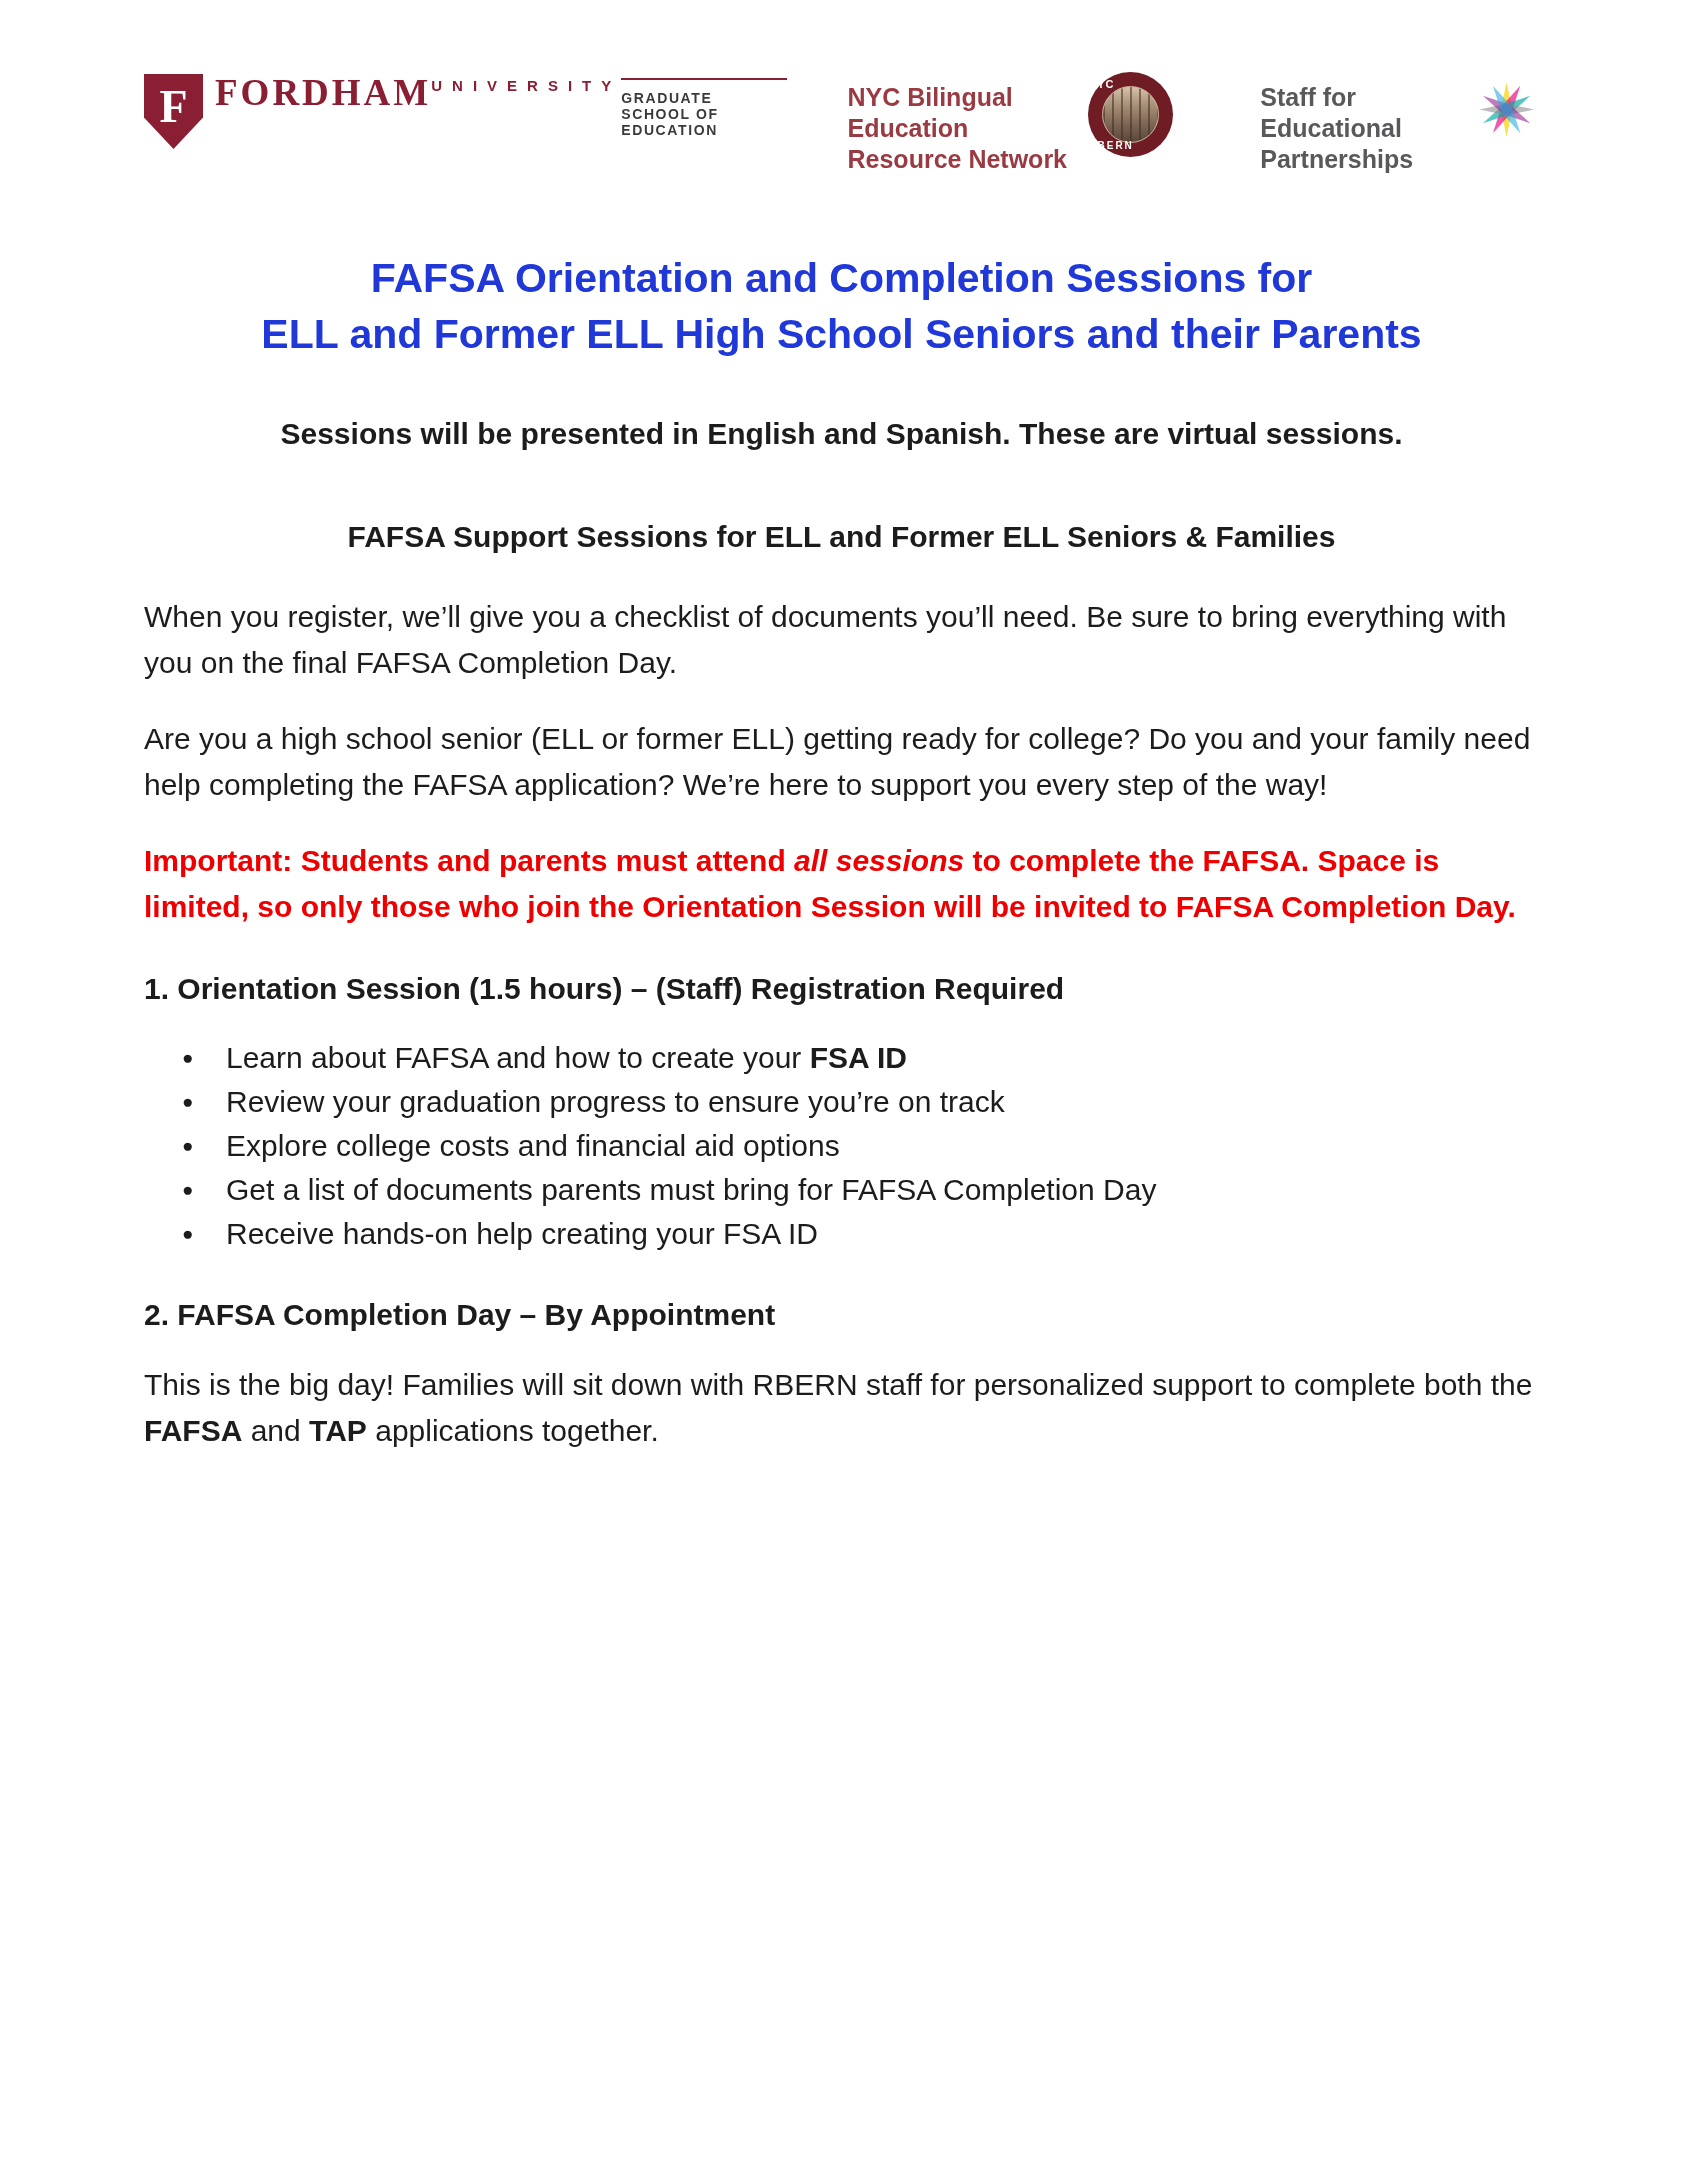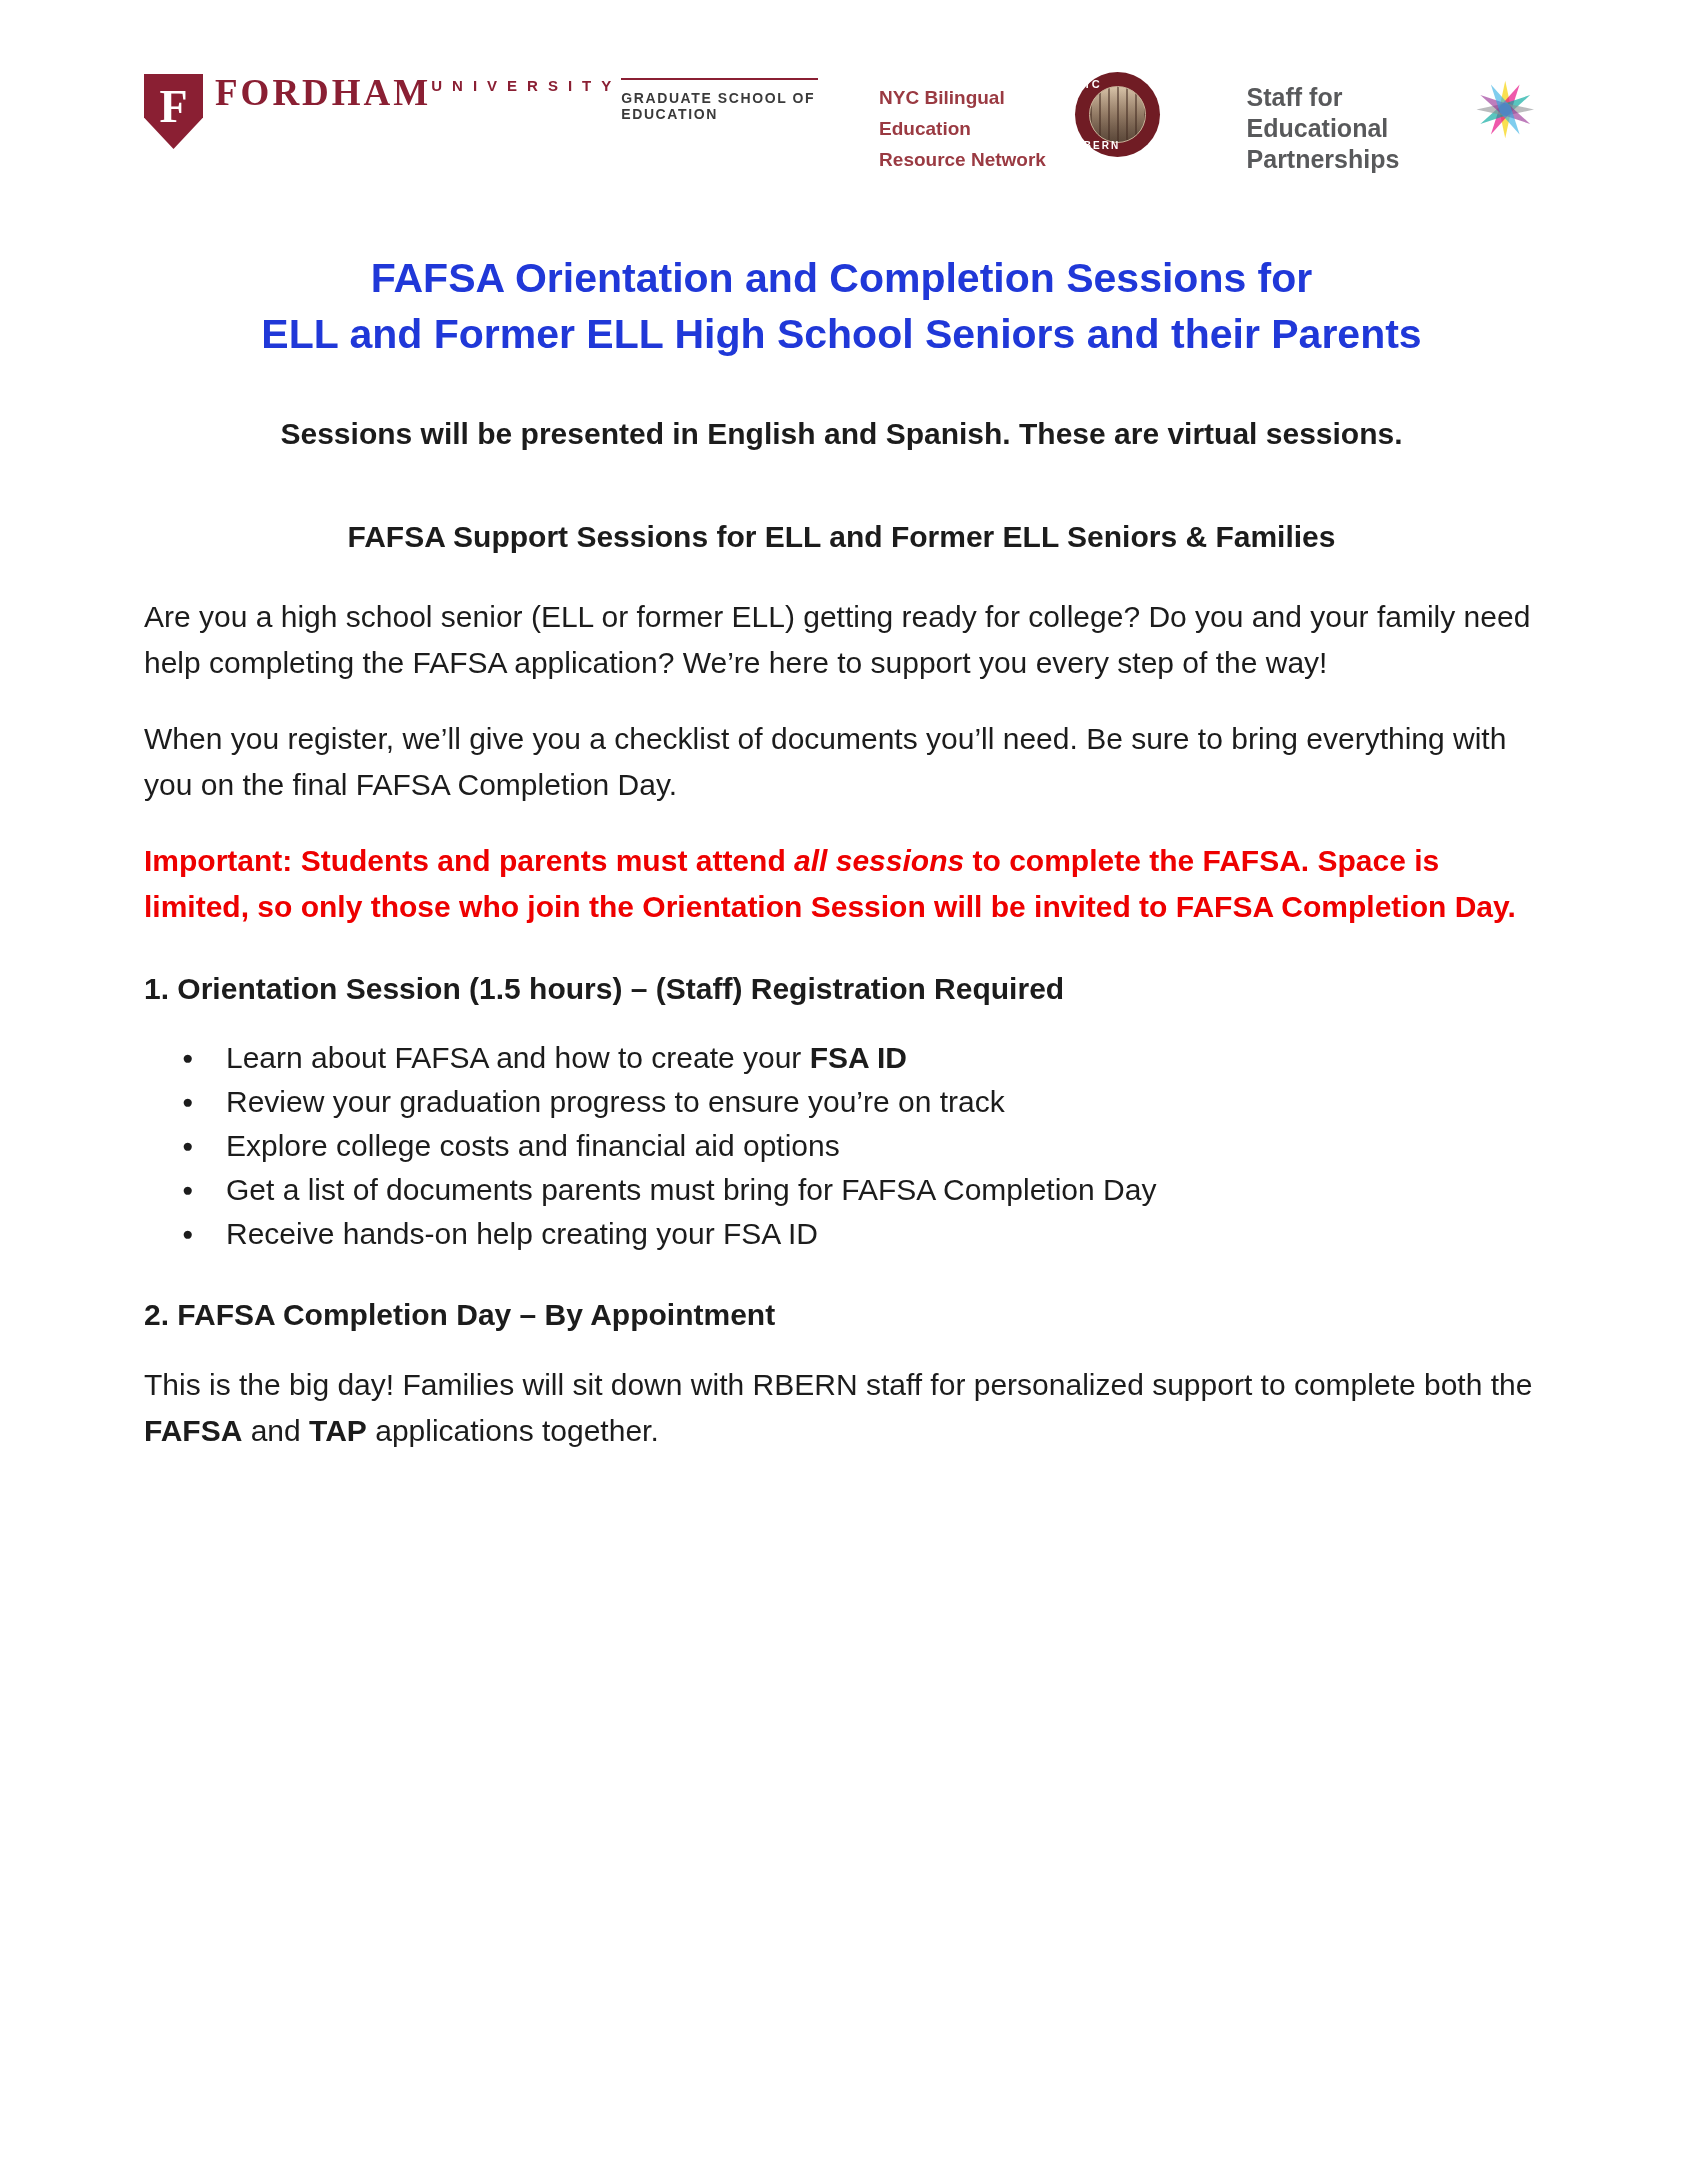--- a/index.html
+++ b/index.html
@@ -25,21 +25,21 @@
     display:flex; align-items:center; justify-content:center;
   }
   .shield span { color:#fff; font-family:"Liberation Serif", serif; font-size:46px; font-weight:bold; margin-top:-10px; }
   .fordham-text { display:flex; flex-direction:row; }
   .fordham-name { color:#8a1f33; font-family:"Liberation Serif", serif; font-weight:bold; font-size:37px; letter-spacing:3px; line-height:38px; }
   .fordham-univ { color:#8a1f33; font-size:15px; font-weight:bold; letter-spacing:10px; margin-top:3px; }
   .fordham-school { color:#3a3a3a; font-size:14px; font-weight:bold; letter-spacing:1.6px; margin-top:4px; border-top:2px solid #8a1f33; padding-top:10px; width:fit-content; }
 
   .rbern { display:flex; margin-left:61px; align-items:flex-start; }
   .rbern-text { text-align:left; margin-top:8px; }
-  .rbern-line { color:#9a3a42; font-size:19px; font-weight:bold; line-height:31px; }
+  .rbern-line { color:#9a3a42; font-size:25px; font-weight:bold; line-height:31px; }
   .badge {
     width:85px; height:85px; border-radius:50%; background:#701c24;
     margin-left:14px; margin-top:-2px; position:relative; flex:0 0 auto;
     display:flex; align-items:center; justify-content:center;
   }
   .badge-inner {
     width:55px; height:55px; border-radius:50%;
     background-image:
       linear-gradient(180deg, rgba(60,40,30,0) 0%, rgba(60,40,30,.38) 100%),
       repeating-linear-gradient(90deg, rgba(70,45,35,.55) 0 2px, rgba(0,0,0,0) 2px 9px),
@@ -122,23 +122,23 @@
 
   <div class="doc-title">
     <div>FAFSA Orientation and Completion Sessions for</div>
     <div>ELL and Former ELL High School Seniors and their Parents</div>
   </div>
 
   <div class="subtitle">Sessions will be presented in English and Spanish. These are virtual sessions.</div>
 
   <div class="section-heading">FAFSA Support Sessions for ELL and Former ELL Seniors &amp; Families</div>
 
+  <div class="para">When you register, we’ll give you a checklist of documents you’ll need. Be sure to bring everything with you on the final FAFSA Completion Day.</div>
+
   <div class="para">Are you a high school senior (ELL or former ELL) getting ready for college? Do you and your family need help completing the FAFSA application? We’re here to support you every step of the way!</div>
-
-  <div class="para">When you register, we’ll give you a checklist of documents you’ll need. Be sure to bring everything with you on the final FAFSA Completion Day.</div>
 
   <div class="para para-important">
     <span>Important: Students and parents must attend </span><span class="it">all sessions</span><span> to complete the FAFSA. Space is limited, so only those who join the Orientation Session will be invited to FAFSA Completion Day.</span>
   </div>
 
   <div class="num-heading">1. Orientation Session (1.5 hours) – (Staff) Registration Required</div>
 
   <ul class="bullets">
     <li>
       <span class="bullet-glyph">●</span>

